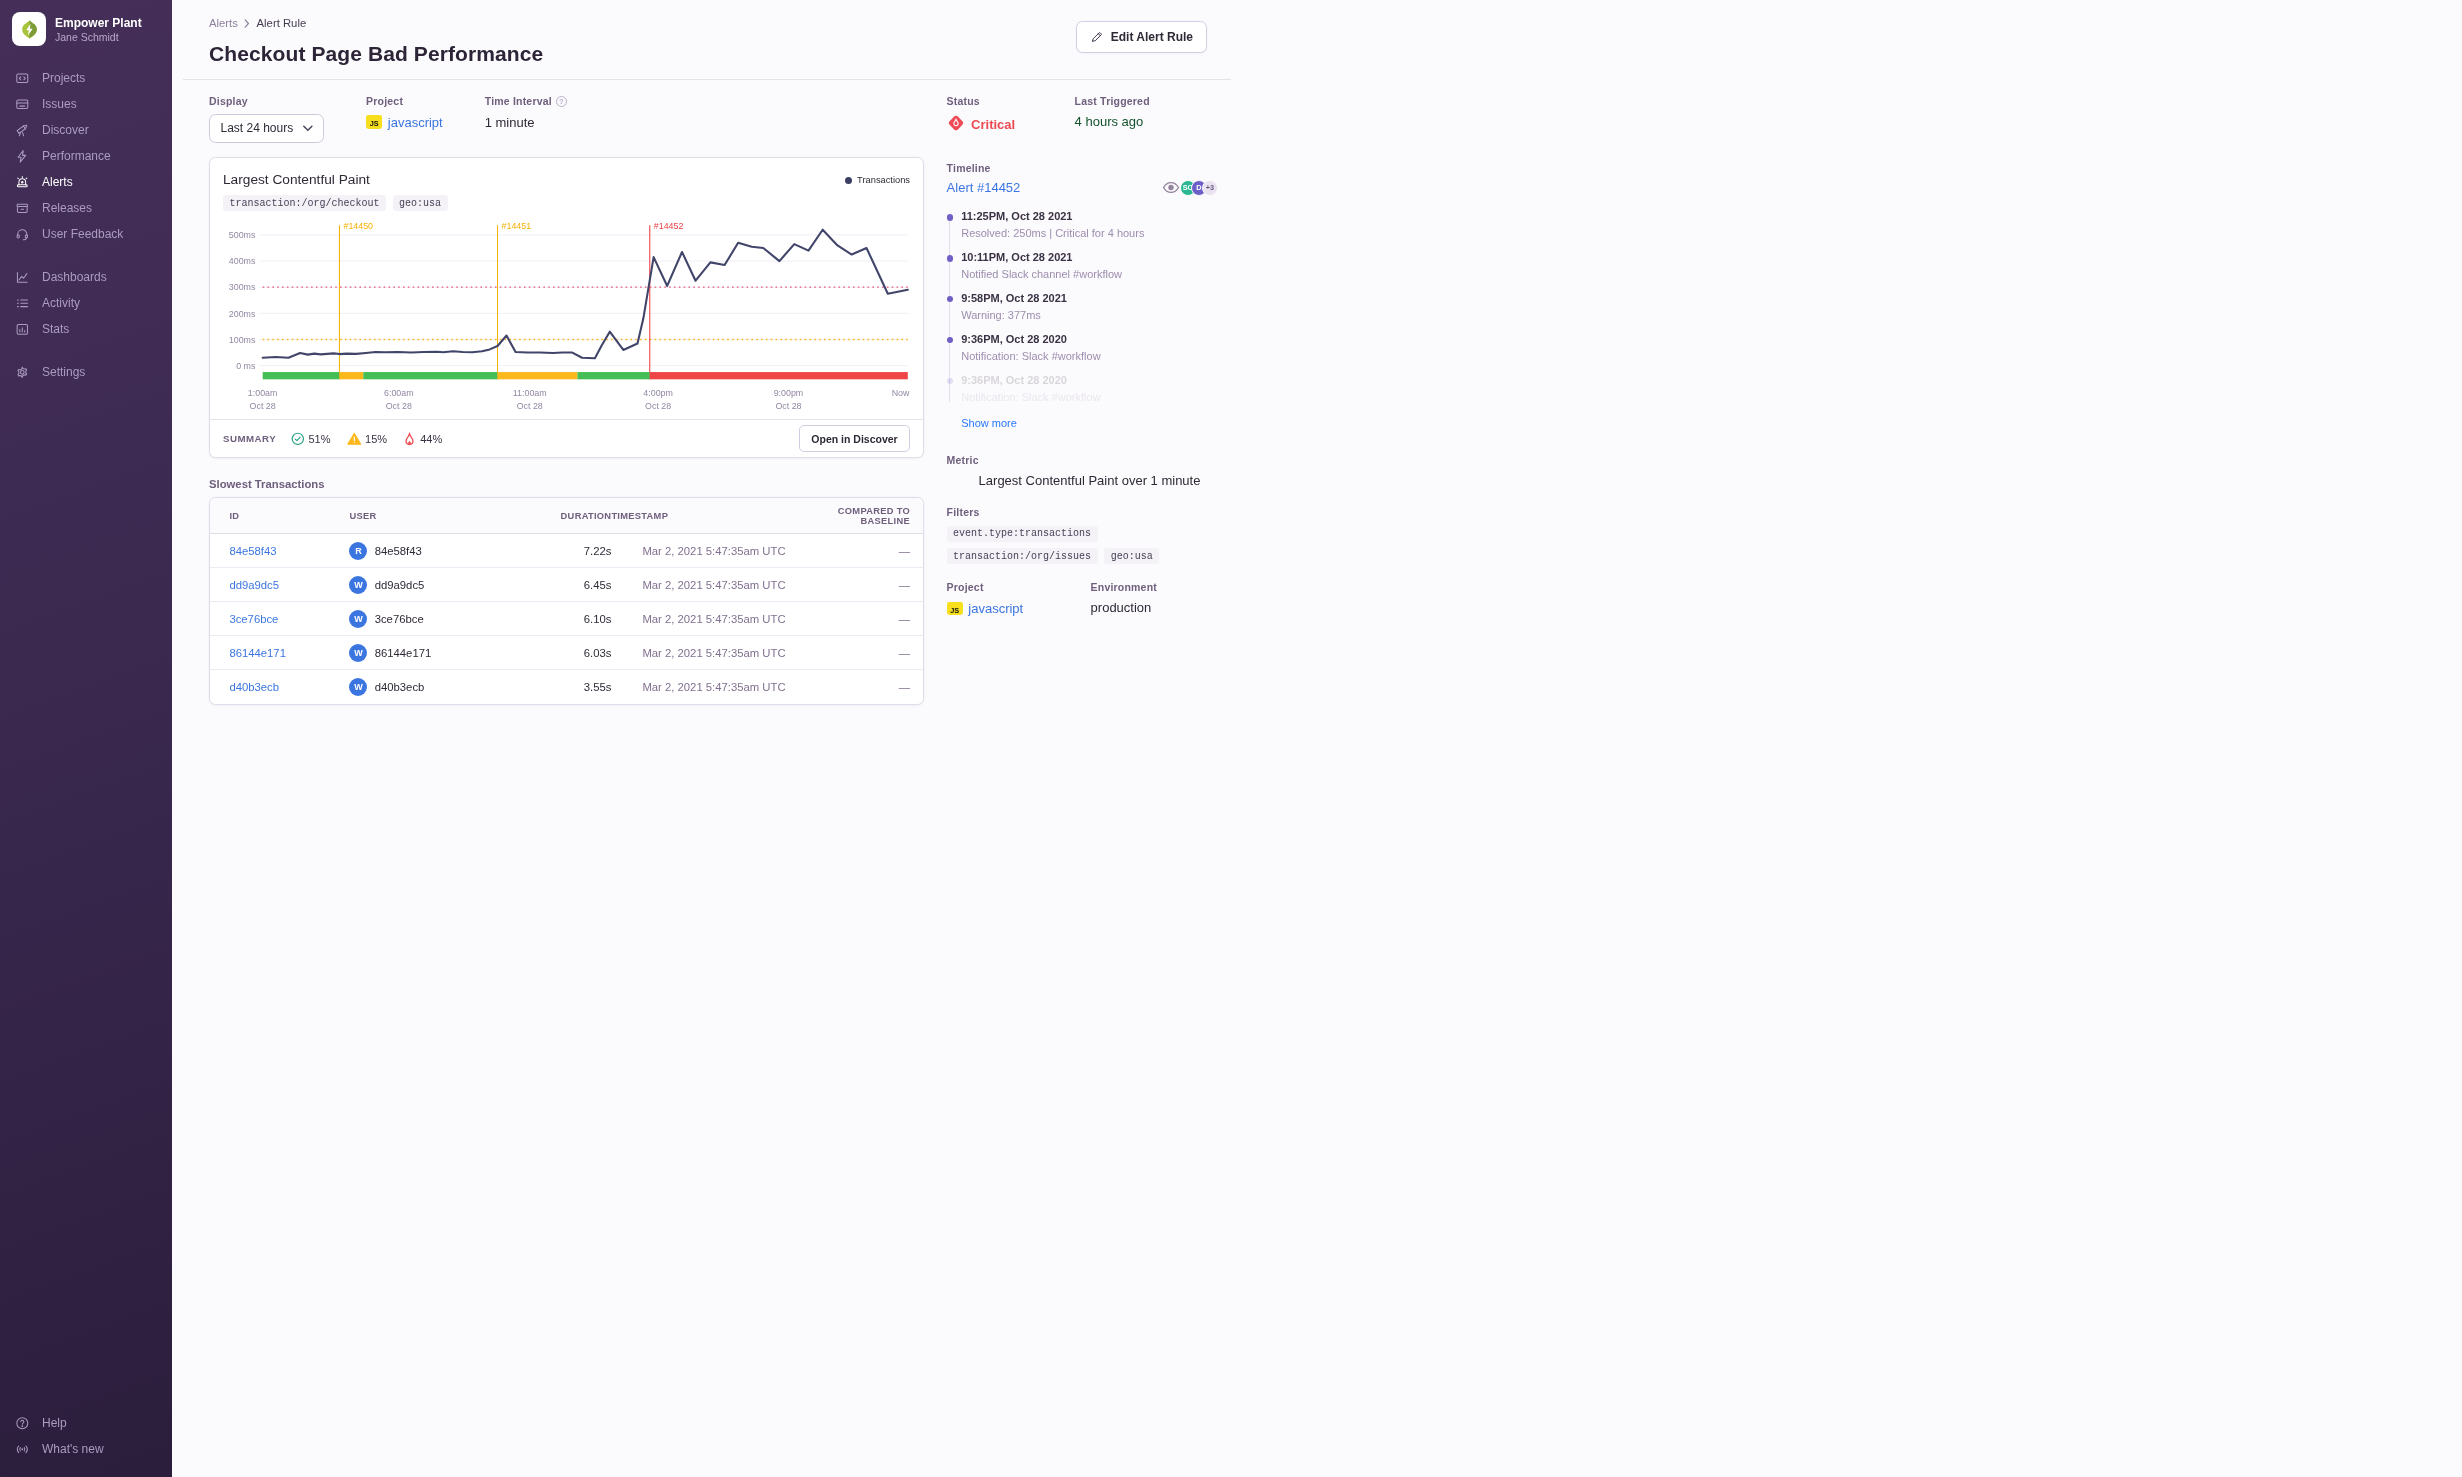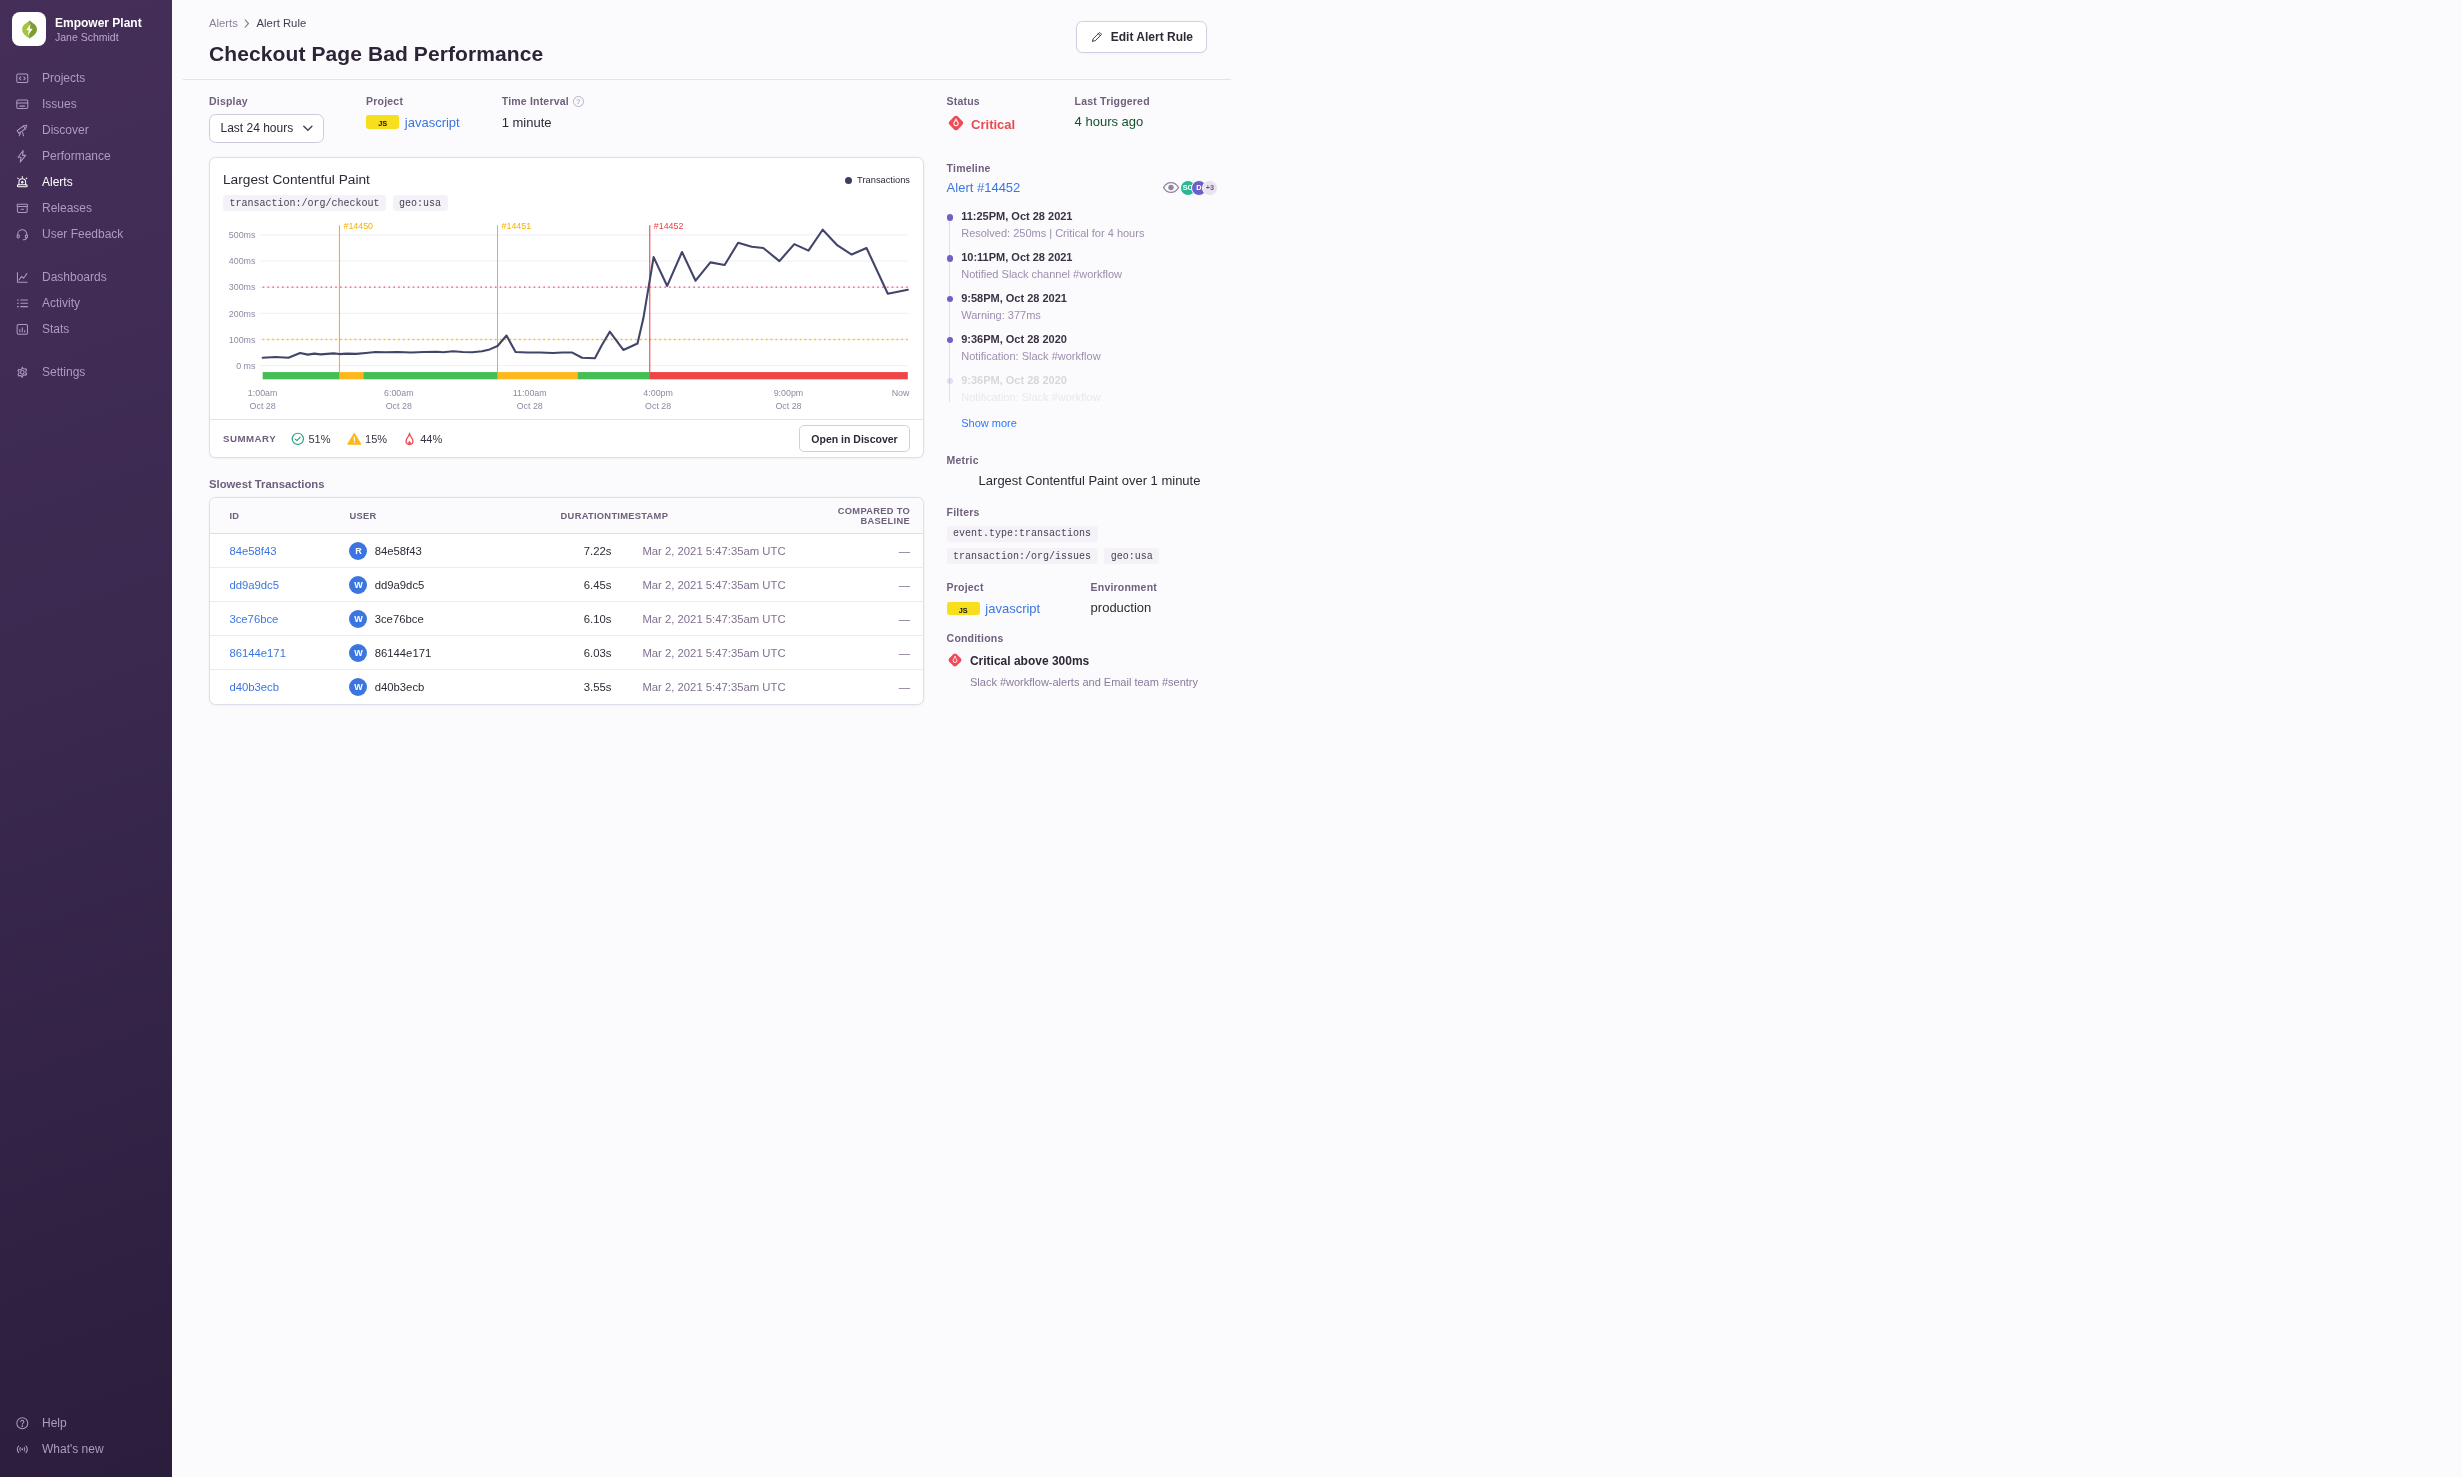--- a/index.html
+++ b/index.html
@@ -34,21 +34,21 @@
   .body-wrap { display:flex; padding:14.6px 13px 0 26px; gap:22.6px; }
   .col-left { width:715px; flex:0 0 auto; }
   .col-right { flex:1; min-width:0; }
 
   .sec-label { font-size:10.5px; font-weight:bold; color:#6e5f7d; letter-spacing:0.2px; }
   .controls { display:flex; gap:42px; }
   .ctl-value { margin-top:8px; font-size:13px; color:#2f2936; }
   .select-btn { margin-top:7.3px; background:#fff; border:0.8px solid #d2c8de; border-radius:6.5px;
     padding:6.5px 10.5px; font-size:12px; color:#2f2936; display:flex; align-items:center; gap:9.7px; cursor:pointer; }
   .proj-link { display:flex; align-items:center; gap:5.7px; margin-top:8px; font-size:13px; color:#3b76e0; cursor:pointer; }
-  .js-badge { width:33px; height:13.7px; background:#f7df1e; border-radius:2.4px; color:#111;
+  .js-badge { width:16px; height:13.7px; background:#f7df1e; border-radius:2.4px; color:#111;
     font-weight:bold; font-size:7.3px; display:flex; align-items:flex-end; justify-content:center; padding-bottom:0.8px; }
   .qmark { display:inline-flex; width:11.3px; height:11.3px; border:1.1px solid #bdb0cb; border-radius:50%;
     color:#bdb0cb; font-size:7.7px; font-weight:bold; align-items:center; justify-content:center; margin-left:4px; vertical-align:0.8px;}
 
   
   .panel { background:#fff; border:0.8px solid #e2dbe9; border-radius:6.5px; box-shadow:0 0.8px 2.4px rgba(60,40,80,.05); }
   .chart-panel { margin-top:14.6px; height:301px; position:relative; }
   .chart-title { font-size:13.7px; color:#2f2936; padding:13.7px 13px 0 13px; }
   .tag-row { display:flex; gap:6.5px; padding:8px 13px 0 13px; }
   .chip { background:#f4f1f7; border-radius:3.2px; padding:2.4px 6.5px; font-size:10px; color:#494258;
@@ -498,27 +498,16 @@
             <span class="js-badge">JS</span>
             <span>javascript</span>
           </div>
         </div>
         <div>
           <div class="sec-label">Environment</div>
           <div class="pe-val">production</div>
         </div>
       </div>
 
-      <div class="cond-sec">
-        <div class="sec-label">Conditions</div>
-        <div class="cond-title">
-          <span id="cond-fire"><svg width="16" height="16" viewBox="0 0 24 24">
-    <rect x="4.2" y="4.2" width="15.6" height="15.6" rx="3.5" transform="rotate(45 12 12)" fill="#ee4b57"></rect>
-    <path d="M12 6.2 c.4 2.6-2.9 3.9-2.9 6.6 a2.9 2.9 0 0 0 5.8 0 C14.9 10.1 11.6 8.8 12 6.2Z" fill="none" stroke="#fff" stroke-width="1.4"></path>
-  </svg></span>
-          <span>Critical above 300ms</span>
-        </div>
-        <div class="cond-sub">Slack #workflow-alerts and Email team #sentry</div>
-      </div>
     </div>
   </div>
 </div>
 
 
 </body></html>

